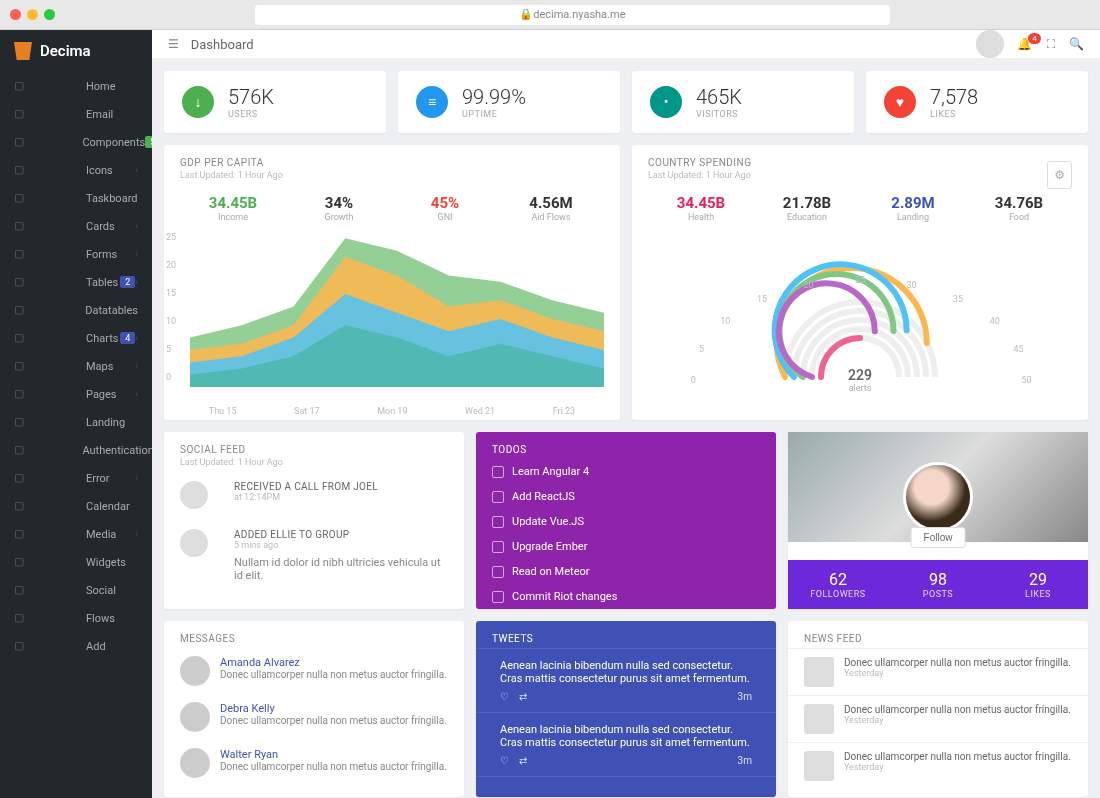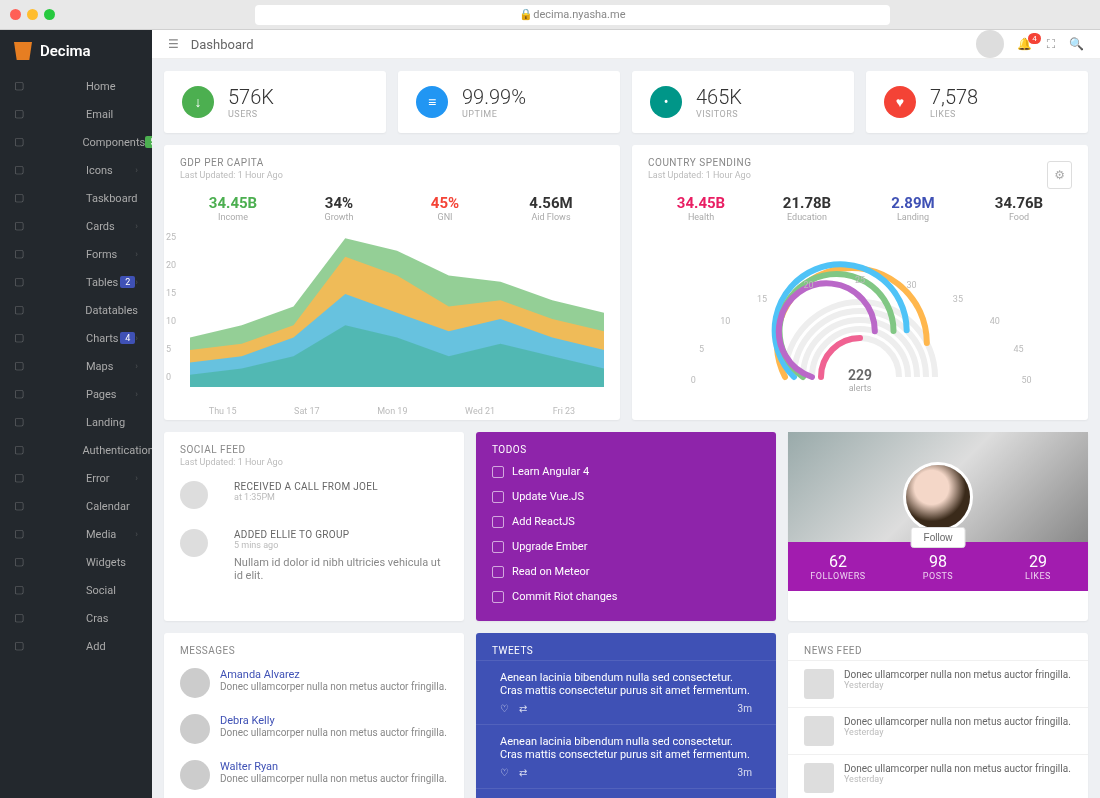--- a/index.html
+++ b/index.html
@@ -58,26 +58,26 @@
 .grid-3 { display: grid; grid-template-columns: 1fr 1fr 1fr; gap: 12px; }
 .feed-item { display: flex; gap: 26px; padding: 10px 16px; }
 .feed-av { width: 28px; height: 28px; border-radius: 50%; background: #ddd; flex-shrink: 0; }
 .feed-title { font-size: 10px; color: #666; text-transform: uppercase; letter-spacing: .3px; }
 .feed-time { font-size: 9px; color: #bbb; }
 .feed-body { font-size: 11px; color: #888; margin-top: 6px; }
 .todos { background: #8e24aa; color: #fff; }
 .todos .panel-title { color: #fff; }
 .todo-item { display: flex; align-items: center; gap: 8px; padding: 6px 16px; font-size: 11px; }
 .todo-cb { width: 12px; height: 12px; border: 1px solid rgba(255,255,255,.6); border-radius: 2px; }
-.profile-card { display: flex; flex-direction: column; }
+.profile-card { display: flex; flex-direction: column; justify-content: space-between; }
 .profile-cover { height: 110px; background: linear-gradient(135deg, #9aa 0%, #ddd 50%, #888 100%); position: relative; }
 .profile-av { width: 70px; height: 70px; border-radius: 50%; background: #fff; border: 3px solid #fff; position: absolute; left: 50%; top: 30px; transform: translateX(-50%); overflow: hidden; }
 .profile-av-inner { width: 100%; height: 100%; background: radial-gradient(circle at 40% 35%, #f4d7c8 30%, #3a2a1a 60%); }
 .follow-btn { position: absolute; left: 50%; transform: translateX(-50%); top: 95px; background: #fff; border: 1px solid #ddd; padding: 4px 12px; font-size: 10px; border-radius: 3px; color: #666; }
-.profile-stats { display: flex; background: #a21caf; color: #fff; }
+.profile-stats { display: flex; background: #6d28d9; color: #fff; }
 .pstat { flex: 1; text-align: center; padding: 10px 0; }
 .pstat .n { font-size: 16px; }
 .pstat .t { font-size: 9px; text-transform: uppercase; letter-spacing: .5px; opacity: .8; }
 .messages .msg { display: flex; gap: 10px; padding: 8px 16px; align-items: flex-start; }
 .msg-av { width: 30px; height: 30px; border-radius: 50%; background: #ccc; flex-shrink: 0; }
 .msg-name { color: #3f51b5; font-size: 11px; }
 .msg-body { font-size: 10px; color: #888; }
 .tweets { background: #3f51b5; color: #fff; }
 .tweets .panel-title { color: #fff; }
 .tweet { padding: 10px 24px; font-size: 11px; border-top: 1px solid rgba(255,255,255,.1); }
@@ -192,21 +192,21 @@
         <div class="nav-item">
           <span class="nav-icon">▢</span>
           <span class="nav-label">Widgets</span>
         </div>
         <div class="nav-item">
           <span class="nav-icon">▢</span>
           <span class="nav-label">Social</span>
         </div>
         <div class="nav-item">
           <span class="nav-icon">▢</span>
-          <span class="nav-label">Cras</span>
+          <span class="nav-label">Flows</span>
         </div>
         <div class="nav-item">
           <span class="nav-icon">▢</span>
           <span class="nav-label">Add</span>
         </div>
       </div>
   </aside>
 
   <main class="main">
     <div class="topbar">
@@ -365,50 +365,50 @@
         <div class="card panel">
           <div class="panel-head">
             <div class="panel-title">SOCIAL FEED</div>
             <div class="panel-sub">Last Updated: 1 Hour Ago</div>
           </div>
           <div id="feed-items">
               <div class="feed-item">
                 <div class="feed-av"></div>
                 <div>
                   <div class="feed-title">RECEIVED A CALL FROM JOEL</div>
-                  <div class="feed-time">at 1:35PM</div>
+                  <div class="feed-time">at 12:14PM</div>
                 </div>
               </div>
               <div class="feed-item">
                 <div class="feed-av"></div>
                 <div>
                   <div class="feed-title">ADDED ELLIE TO GROUP</div>
                   <div class="feed-time">5 mins ago</div>
                   <div class="feed-body">Nullam id dolor id nibh ultricies vehicula ut id elit.</div>
                 </div>
               </div>
             </div>
         </div>
 
         <div class="card panel todos">
           <div class="panel-head">
               <div class="panel-title">TODOS</div>
             </div>
-          <div id="todo-items" style="padding-bottom:12px">
+          <div id="todo-items" style="">
               <div class="todo-item">
                 <div class="todo-cb"></div>
                 <span>Learn Angular 4</span>
               </div>
               <div class="todo-item">
                 <div class="todo-cb"></div>
-                <span>Update Vue.JS</span>
+                <span>Add ReactJS</span>
               </div>
               <div class="todo-item">
                 <div class="todo-cb"></div>
-                <span>Add ReactJS</span>
+                <span>Update Vue.JS</span>
               </div>
               <div class="todo-item">
                 <div class="todo-cb"></div>
                 <span>Upgrade Ember</span>
               </div>
               <div class="todo-item">
                 <div class="todo-cb"></div>
                 <span>Read on Meteor</span>
               </div>
               <div class="todo-item">

